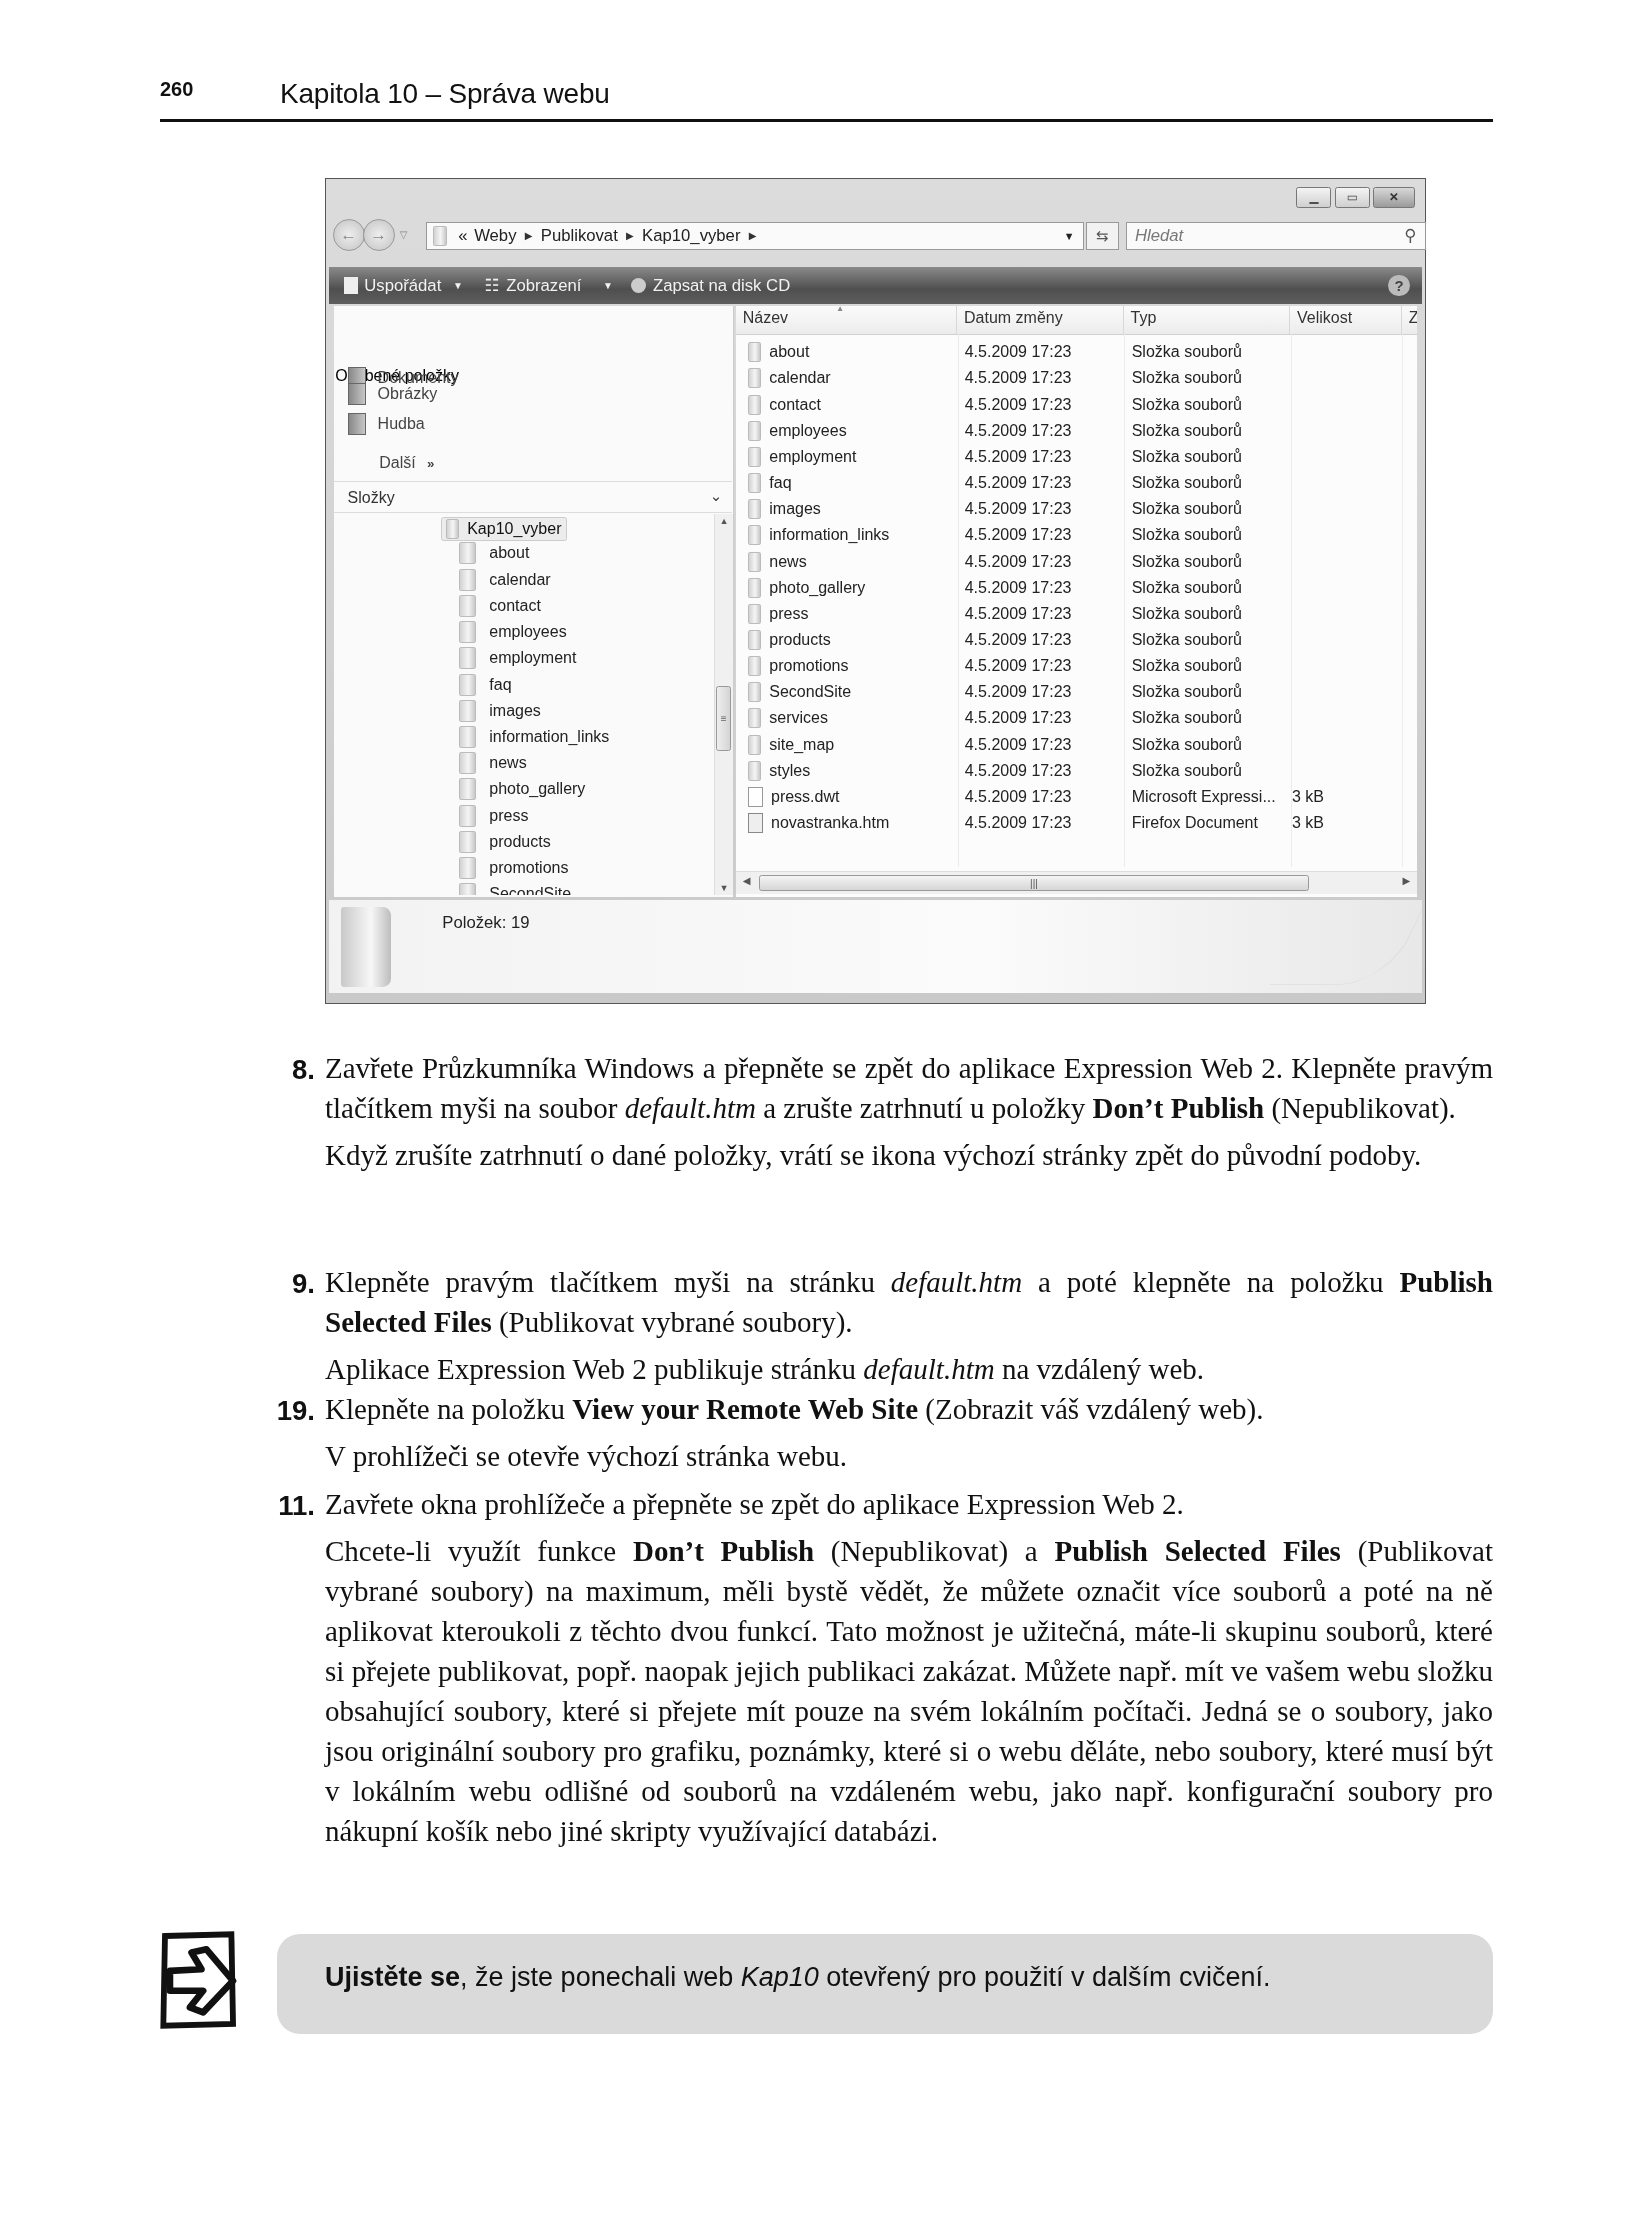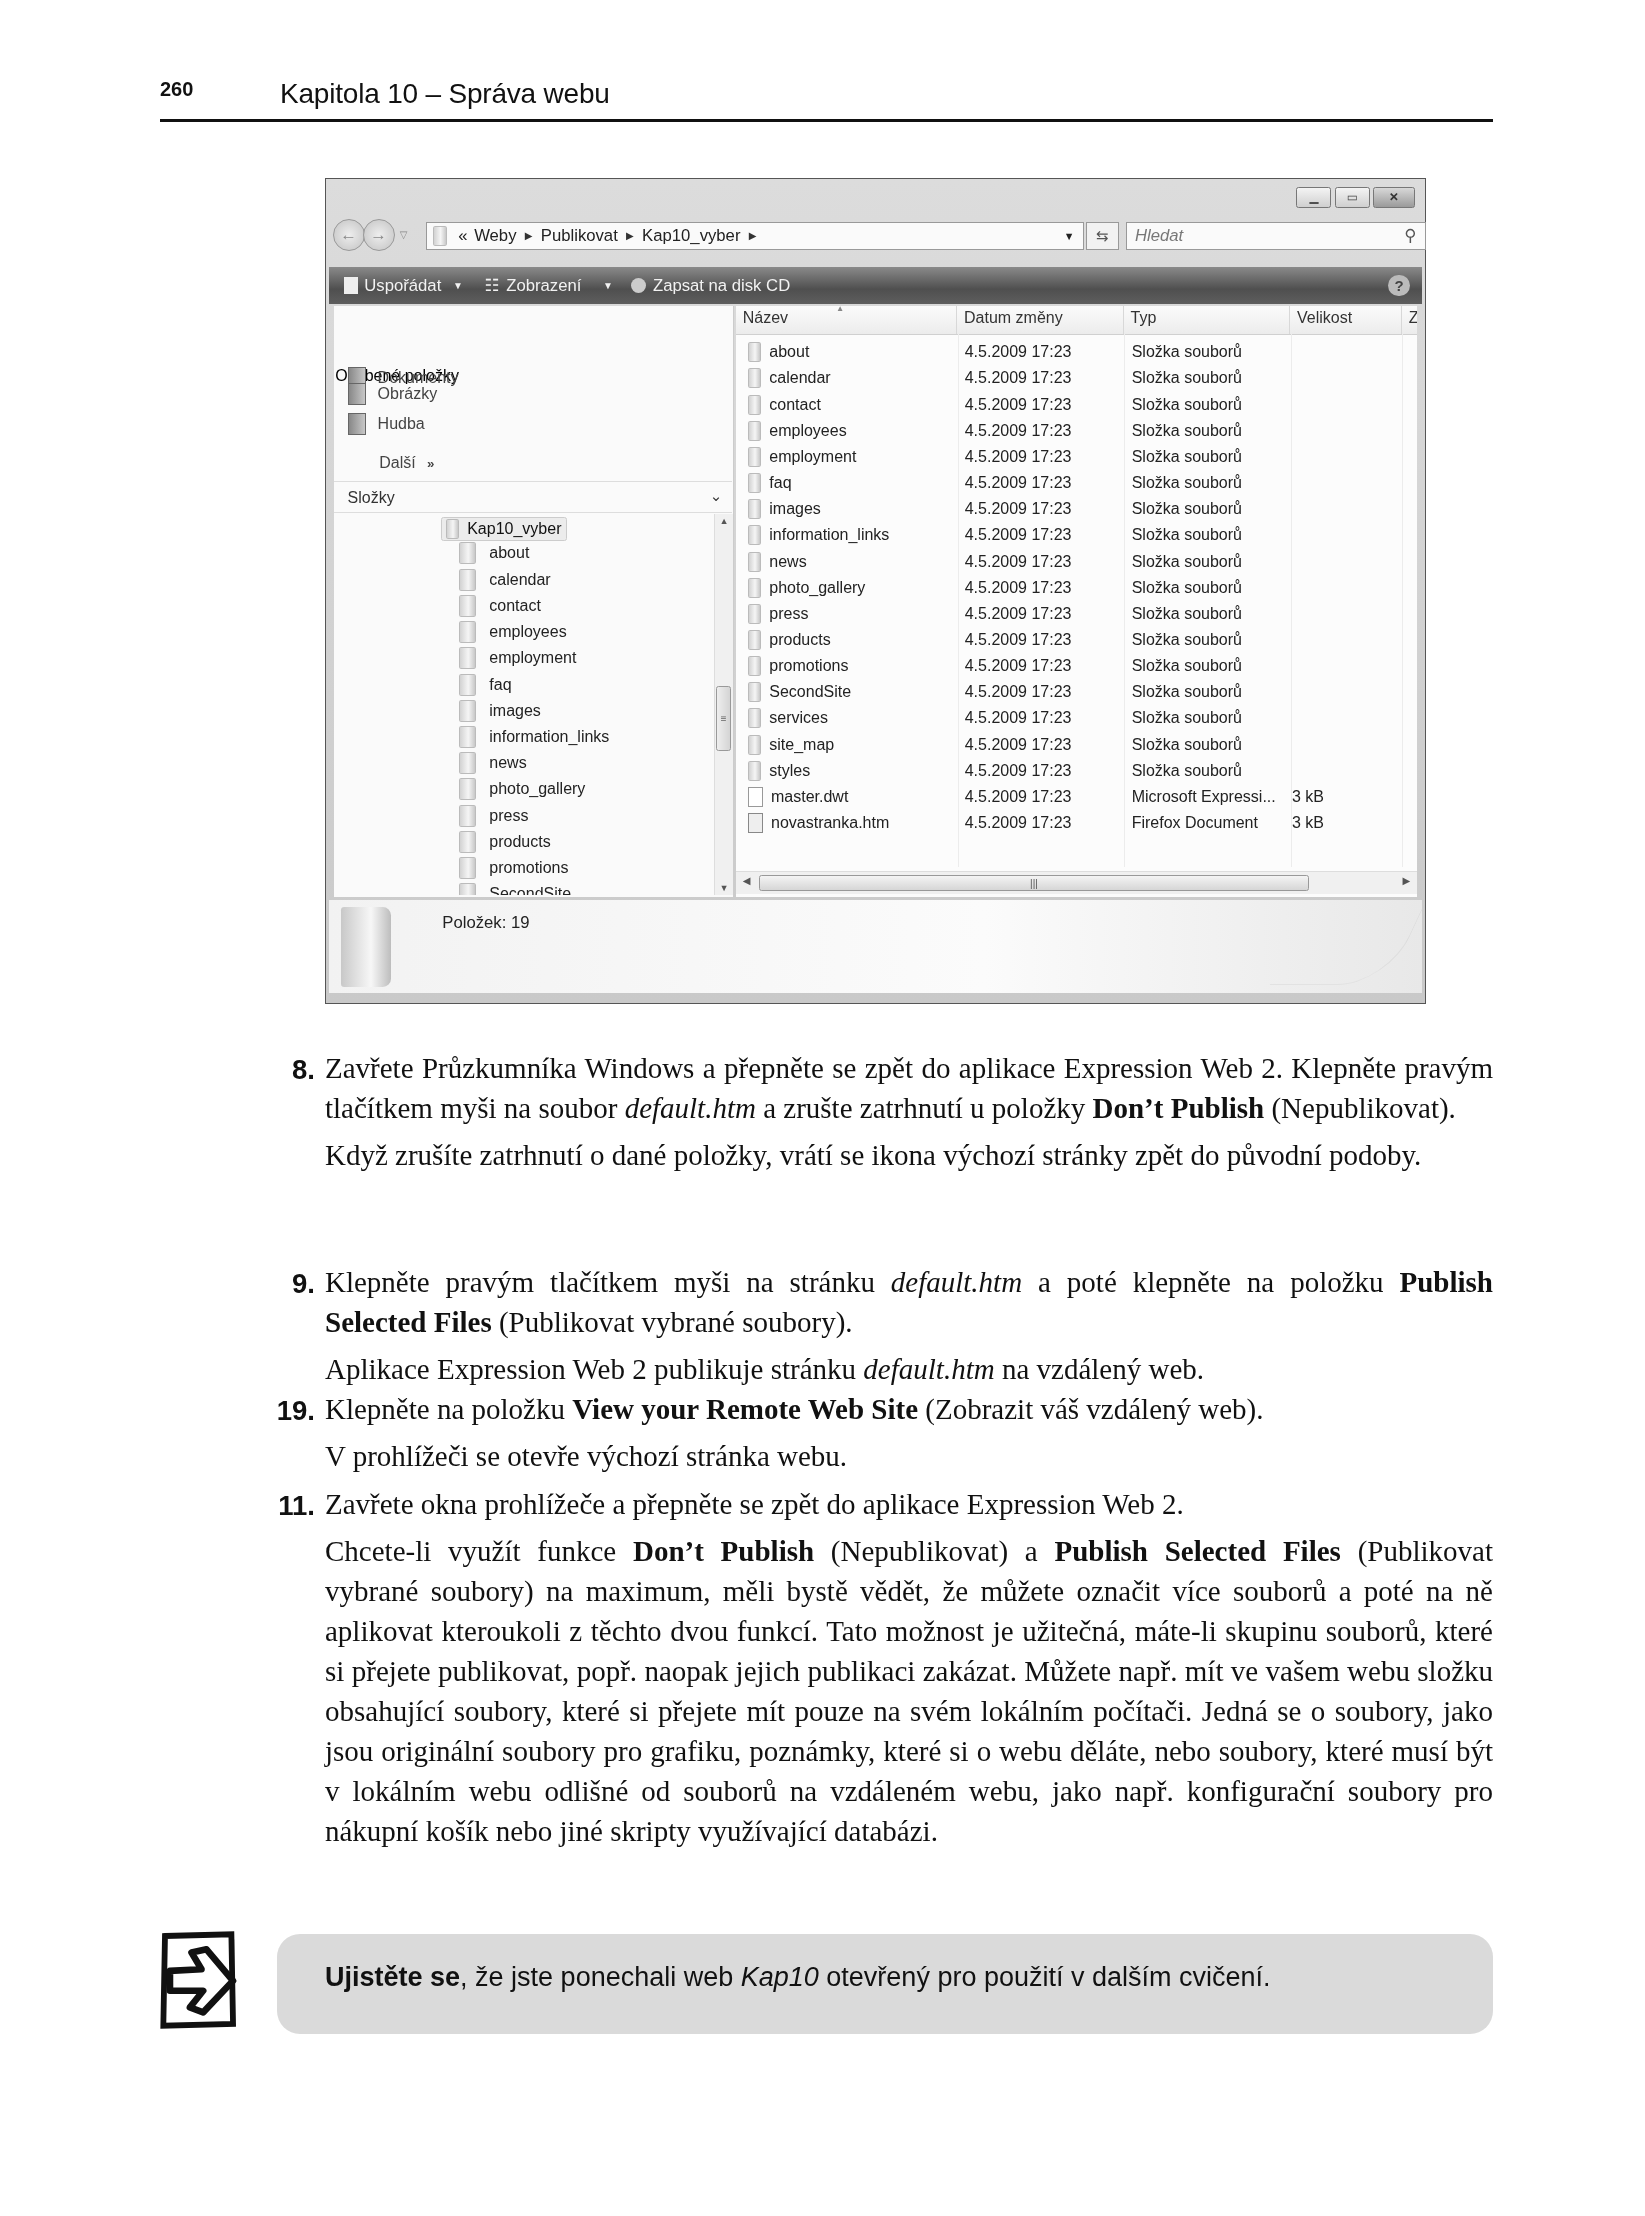--- a/index.html
+++ b/index.html
@@ -404,21 +404,21 @@
             <span class="fold sm"></span>
             <span>styles</span>
           </div>
           <div class="d">4.5.2009 17:23</div>
           <div class="ty">Složka souborů</div>
           <div class="s"></div>
         </div>
         <div class="abs row" style="top: 478px;">
           <div class="n">
             <span class="file-ico"></span>
-            <span>master.dwt</span>
+            <span>press.dwt</span>
           </div>
           <div class="d">4.5.2009 17:23</div>
           <div class="ty">Microsoft Expressi...</div>
           <div class="s">3 kB</div>
         </div>
         <div class="abs row" style="top: 504px;">
           <div class="n">
             <span class="web-ico"></span>
             <span>novastranka.htm</span>
           </div>

